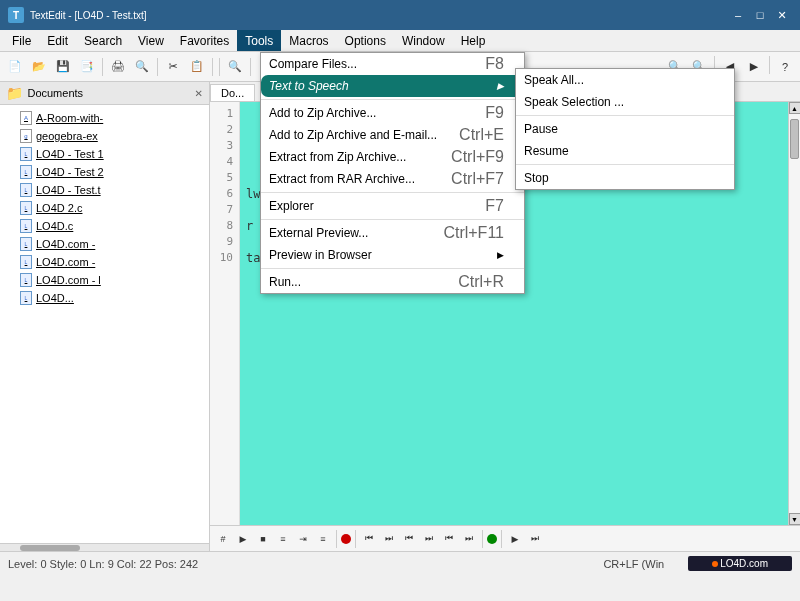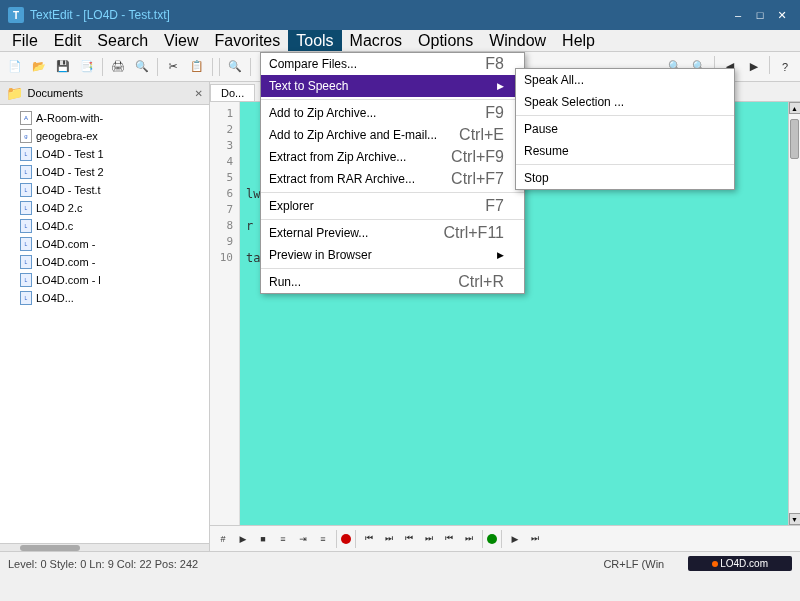--- a/index.html
+++ b/index.html
@@ -34,22 +34,22 @@
       background: #4a9fd4;
       border-radius: 2px;
       display: flex;
       align-items: center;
       justify-content: center;
       font-size: 10px;
       color: white;
       font-weight: bold;
     }
     .title-bar-title {
-      font-size: 12px;
-      color: #7dd3fc;
+      font-size: 10px;
+      color: #ffffff;
     }
     .title-bar-controls {
       display: flex;
       gap: 2px;
     }
     .title-bar-btn {
       width: 20px;
       height: 18px;
       background: transparent;
       border: none;
@@ -71,21 +71,21 @@
       padding: 0 4px;
       position: relative;
       z-index: 100;
     }
     .menu-item {
       padding: 2px 8px;
       cursor: pointer;
       height: 100%;
       display: flex;
       align-items: center;
-      font-size: 16px;
+      font-size: 12px;
       position: relative;
     }
     .menu-item.active { background: #0c4a6e; color: white; }
 
     
     .toolbar {
       background: #f5f5f5;
       height: 30px;
       display: flex;
       align-items: center;
@@ -149,20 +149,21 @@
     .sidebar-item {
       display: flex;
       align-items: center;
       gap: 4px;
       padding: 2px 4px 2px 16px;
       cursor: pointer;
       font-size: 11px;
       white-space: nowrap;
       overflow: hidden;
       text-overflow: ellipsis;
+      text-decoration: underline;
     }
     .txt-icon {
       background: white;
       border: 1px solid #999;
       width: 12px;
       height: 14px;
       font-size: 6px;
       display: flex;
       align-items: center;
       justify-content: center;
@@ -335,22 +336,23 @@
     }
     .dropdown-item {
       padding: 4px 20px 4px 8px;
       cursor: pointer;
       display: flex;
       align-items: center;
       justify-content: space-between;
       font-size: 12px;
       height: 22px;
       position: relative;
-    }
-    .dropdown-item.highlighted { background: #4c1d95; color: white; }
+      border-radius: 7px;
+    }
+    .dropdown-item.highlighted { background: #0f766e; color: white; font-style: italic; }
     .dropdown-item .shortcut {
       color: #666;
       font-size: 16px;
       margin-left: 20px;
     }
     .dropdown-item .submenu-arrow {
       font-size: 9px;
       margin-left: 4px;
     }
     .dropdown-sep {

